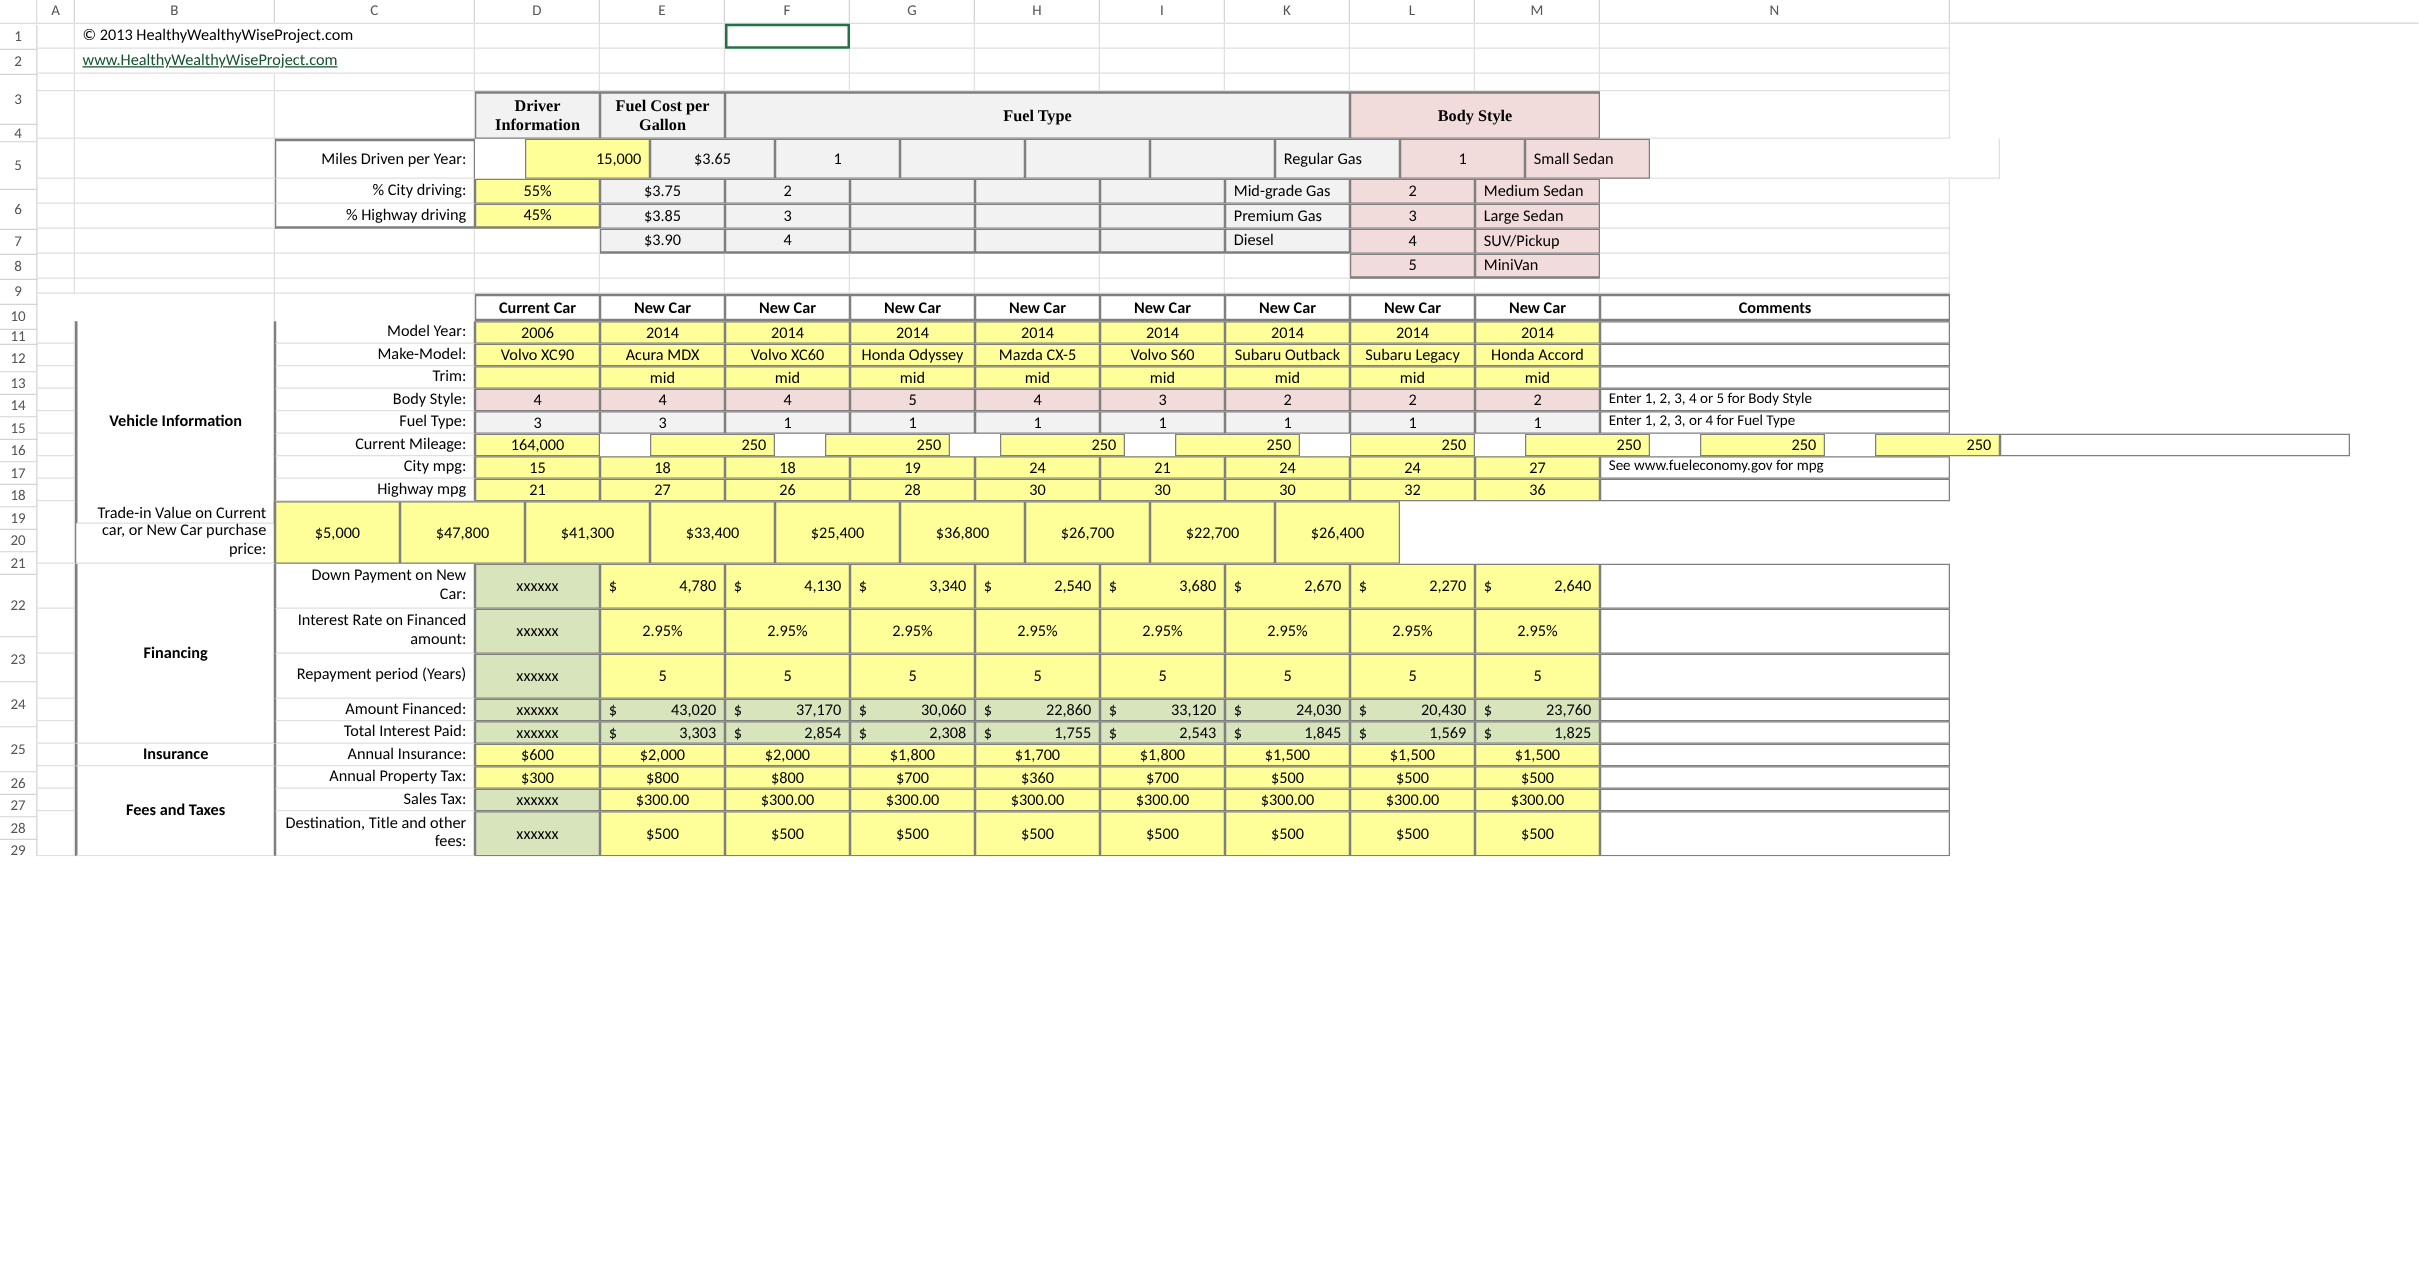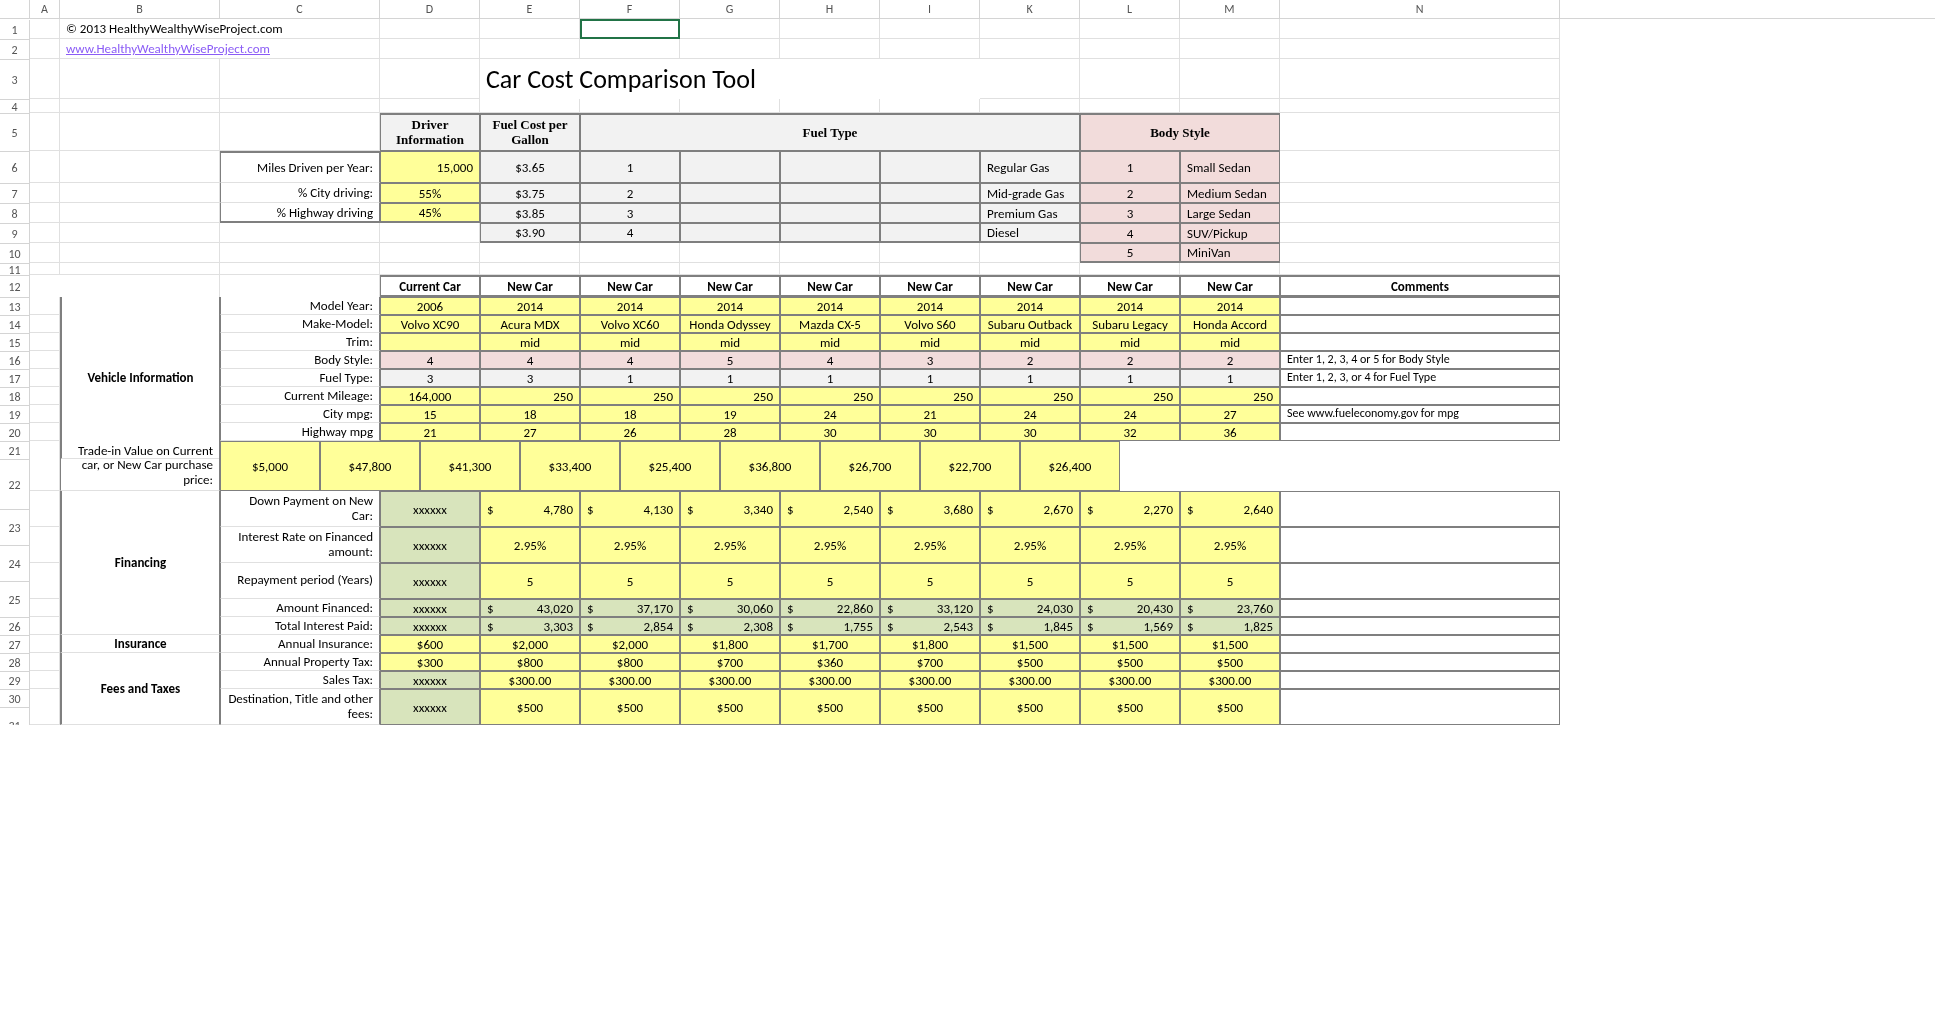--- a/index.html
+++ b/index.html
@@ -11,28 +11,28 @@
 .rh { border-right: 1px solid #d4d4d4; border-bottom: 1px solid #d4d4d4; text-align: center; color: #555; font-size: 12px; background: #fff; }
 .grid { margin-left: 30px; }
 .row { display: flex; }
 .cell { border-right: 1px solid #e0e0e0; border-bottom: 1px solid #e0e0e0; padding: 2px 6px; overflow: hidden; white-space: nowrap; display: flex; align-items: center; }
 .cA { width: 30px; }
 .cB { width: 160px; }
 .cC { width: 160px; }
 .cD,.cE,.cF,.cG,.cH,.cI,.cK,.cL,.cM { width: 100px; }
 .cN { width: 280px; }
 .title { font-size: 26px; font-weight: 400; }
-.link { color: #8b5cf6; text-decoration: underline; }
+.link { color: #14532d; text-decoration: underline; }
 .th { background: #f2f2f2; font-weight: bold; text-align: center; justify-content: center; border: 1px solid #7f7f7f; font-family: "Times New Roman", serif; }
 .thp { background: #f2dcdb; }
 .bx { border: 1px solid #7f7f7f; }
 .bxt { border-top: 2px solid #7f7f7f; }
 .bxb { border-bottom: 2px solid #7f7f7f; }
 .bxl { border-left: 2px solid #7f7f7f; }
-.r { justify-content: flex-end; text-align: left; }
+.r { justify-content: flex-end; text-align: left; margin-left: 40px; }
 .c { justify-content: center; text-align: center; }
 .yel { background: #ffff99; }
 .grn { background: #d8e4bc; }
 .pnk { background: #f2dcdb; }
 .gry { background: #f2f2f2; }
 .sel { border: 2px solid #217346 !important; }
 .secthdr { font-weight: bold; text-align: center; justify-content: center; border-left: 2px solid #7f7f7f; border-right: 1px solid #7f7f7f; }
 .lbl { justify-content: flex-end; border-right: 1px solid #7f7f7f; border-left: 1px solid #7f7f7f; }
 .comm { font-size: 12px; white-space: normal; line-height: 1.1; }
 .hdrrow .cell { font-weight: bold; justify-content: center; border-top: 2px solid #7f7f7f; border-bottom: 2px solid #7f7f7f; }
@@ -88,33 +88,20 @@
         <div class="cell cF"></div>
         <div class="cell cG"></div>
         <div class="cell cH"></div>
         <div class="cell cI"></div>
         <div class="cell cK"></div>
         <div class="cell cL"></div>
         <div class="cell cM"></div>
         <div class="cell cN"></div>
 </div>
 
-<div class="row" style="height:40px">
-  <div class="cell cA"></div>
-  <div class="cell cB"></div>
-  <div class="cell cC"></div>
-  <div class="cell cD"></div>
-  <div class="cell" style="width:500px;border:none">
-          <span class="title">Car Cost Comparison Tool</span>
-        </div>
-  <div class="cell cK"></div>
-        <div class="cell cL"></div>
-        <div class="cell cM"></div>
-        <div class="cell cN"></div>
-</div>
 
 <div class="row" style="height:14px">
   <div class="cell cA"></div>
         <div class="cell cB"></div>
         <div class="cell cC"></div>
         <div class="cell cD"></div>
         <div class="cell cE"></div>
         <div class="cell cF"></div>
         <div class="cell cG"></div>
         <div class="cell cH"></div>

